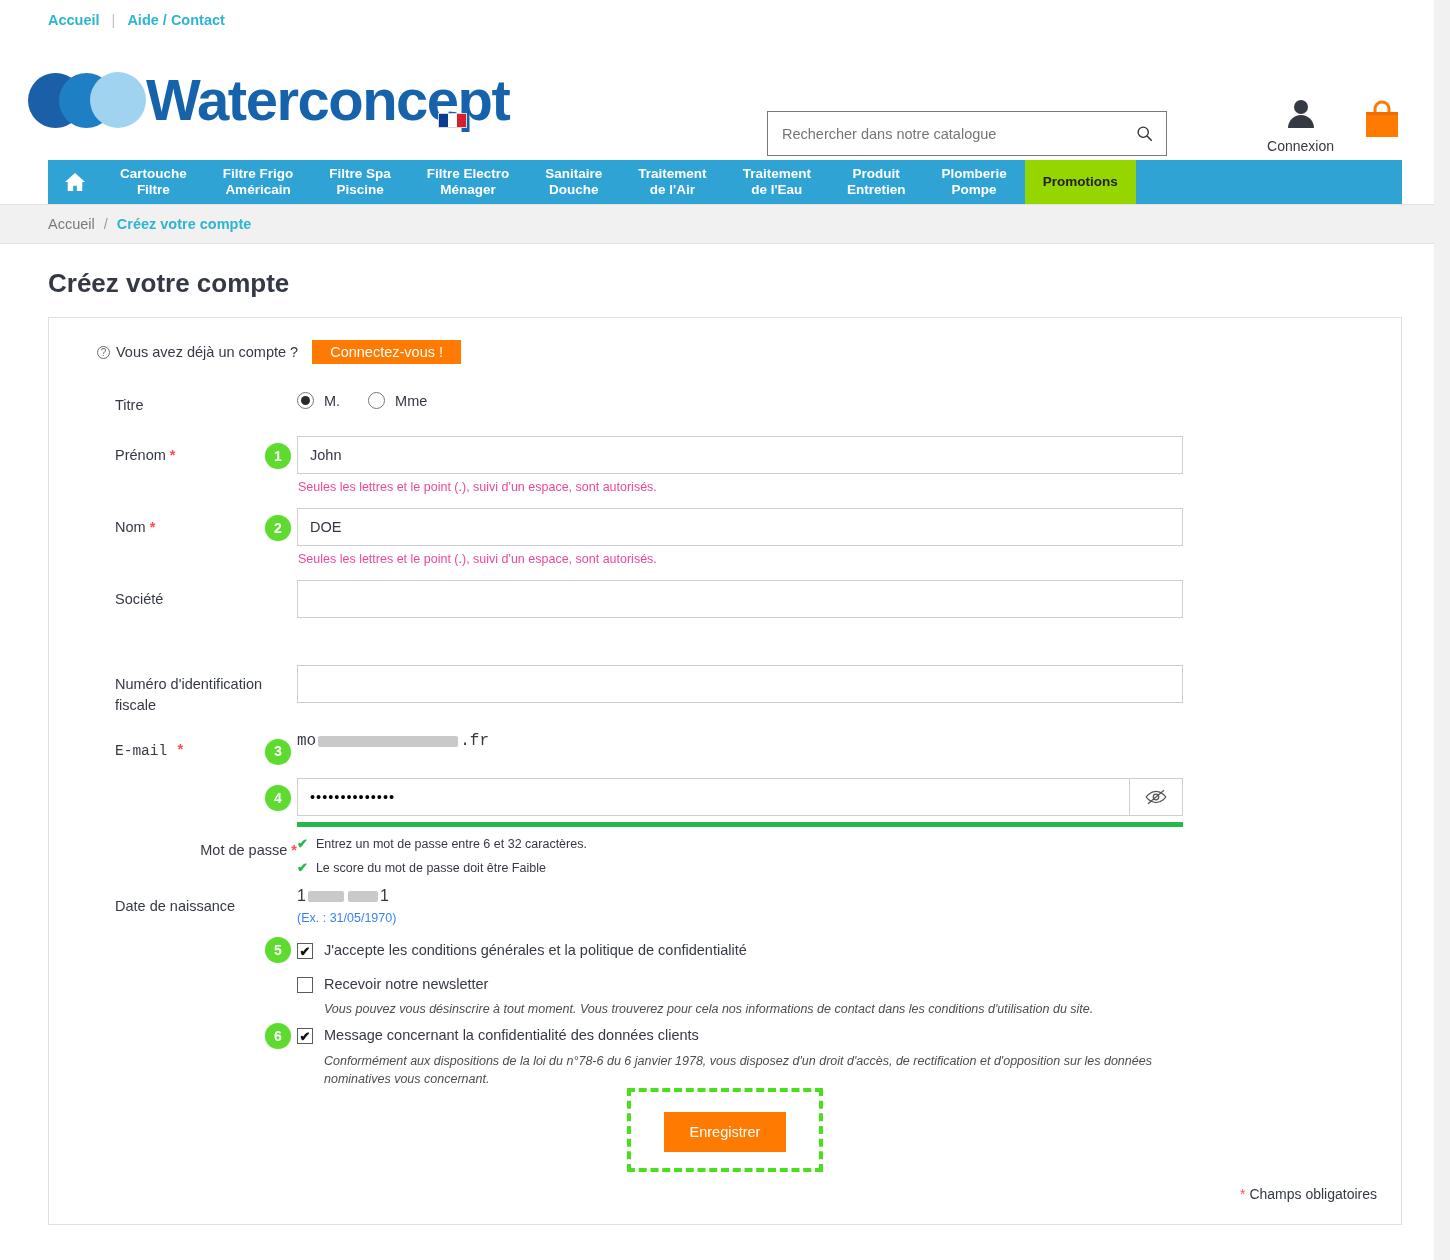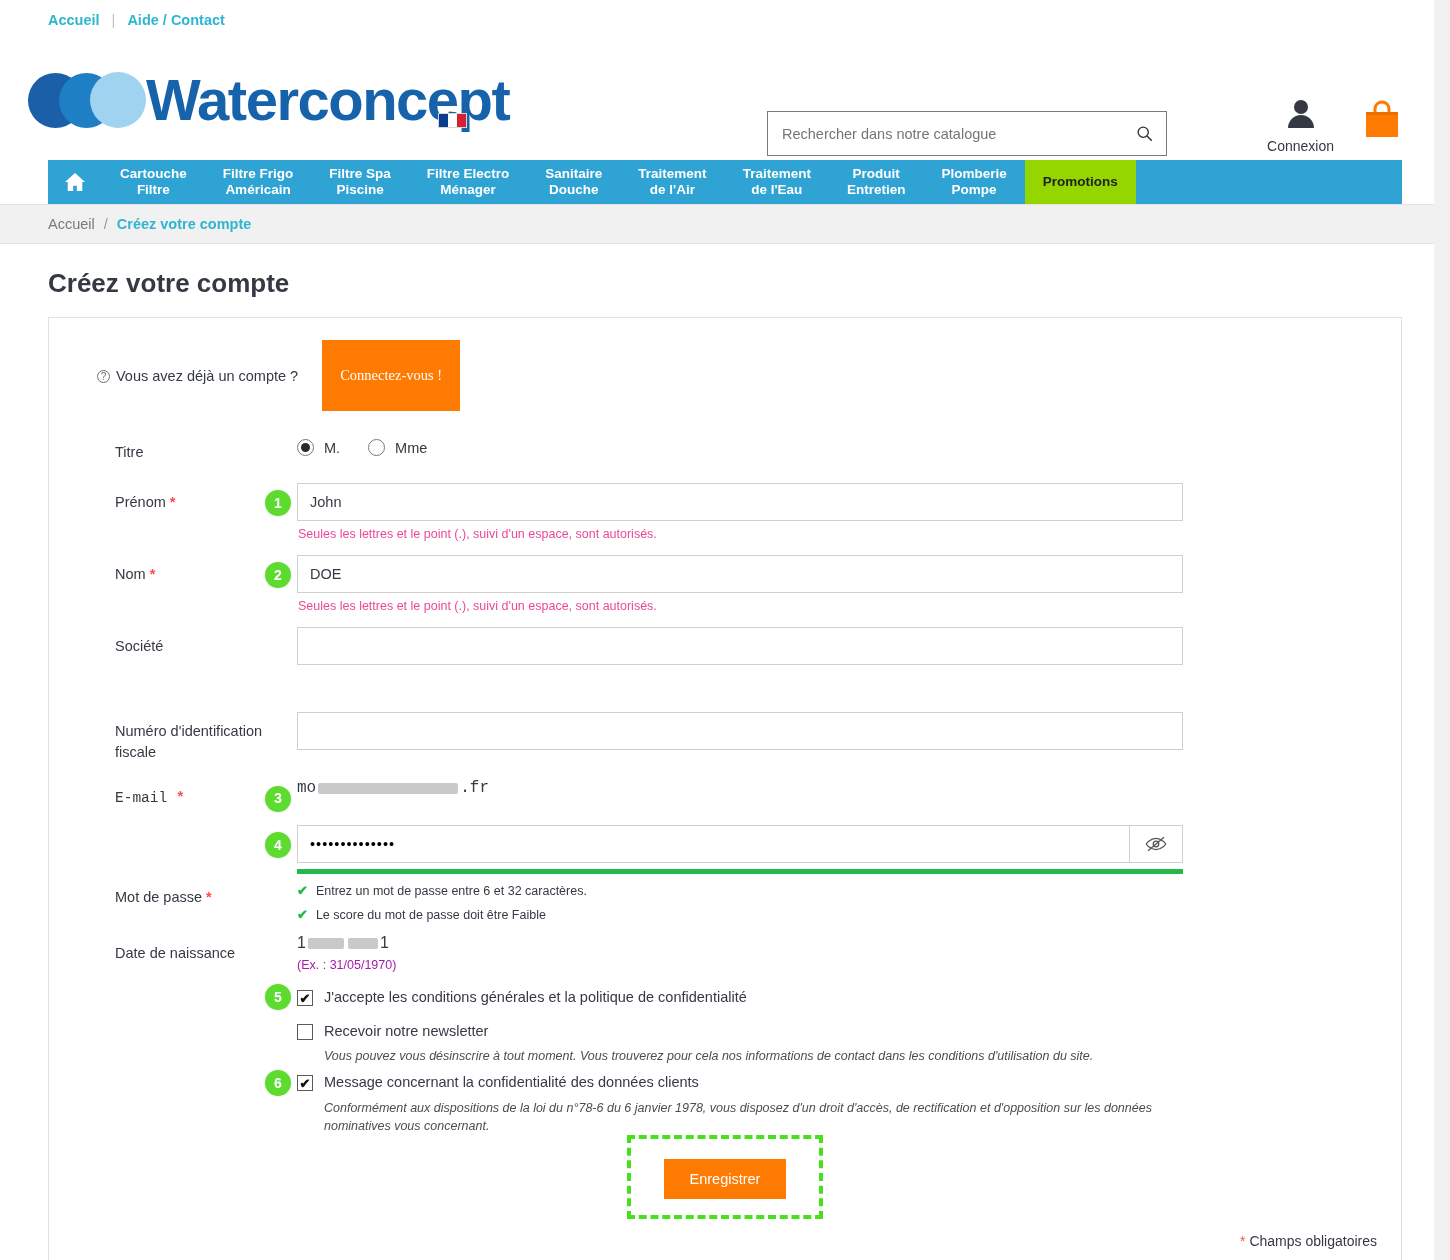--- a/index.html
+++ b/index.html
@@ -172,33 +172,33 @@
     color: #353943;
     padding-top: 9px;
     line-height: 1.45;
   }
   .req { color: #ff4c4c; font-weight: bold; }
   .field { flex: 1; position: relative; }
 
   .already {
     display: flex;
     align-items: center;
-    gap: 24px;
+    gap: 14px;
     padding: 0 18px 0 48px;
     margin-bottom: 22px;
   }
   .already .txt { font-size: 14.5px; }
   .btn-orange {
     background: #ff7a00;
     color: #fff;
     border: 0;
     font-size: 14.5px;
-    padding: 27px 18px;
-    cursor: pointer;
-    font-family: Liberation Serif, serif;
+    padding: 4px 18px;
+    cursor: pointer;
+    font-family: Liberation Sans, sans-serif;
   }
   .qmark {
     display: inline-block;
     width: 13px; height: 13px;
     border: 1px solid #6d6d6d;
     border-radius: 50%;
     font-size: 10px;
     line-height: 11px;
     text-align: center;
     color: #6d6d6d;
@@ -228,21 +228,21 @@
     color: #353943;
     outline: none;
     font-family: "Liberation Sans", sans-serif;
     background: #fff;
   }
   .hint {
     font-size: 12.5px;
     color: #ec4899;
     margin: 6px 0 0 1px;
   }
-  .ex-hint { font-size: 12.5px; color: #a21caf; margin-top: 6px; }
+  .ex-hint { font-size: 12.5px; color: #3b82f6; margin-top: 6px; }
 
   .pw-wrap { display: flex; width: 886px; }
   .pw-wrap input {
     flex: 1; height: 38px; border: 1px solid #cfcfcf; border-right: 0;
     padding: 0 12px; font-size: 14.5px; letter-spacing: 1px; outline: none;
     font-family: "Liberation Sans", sans-serif;
   }
   .pw-eye {
     width: 54px; height: 38px;
     border: 1px solid #cfcfcf;
@@ -484,21 +484,21 @@
         <div class="marker" style="left:-32px; top:7px;">3</div>
         <div class="txt-input" style="display:flex; align-items:center; color:#353943;">
           <span>mo</span>
           <span class="redact" style="width:140px; margin:0 2px;"></span>
           <span>.fr</span>
         </div>
       </div>
     </div>
 
     <div class="row" style="margin-bottom:12px;">
-      <div class="label" style="padding-left:48px; padding-top:62px;">
+      <div class="label" style="padding-left:48px; padding-top:62px;text-align:right;">
         <span>Mot de passe</span> <span class="req">*</span>
       </div>
       <div class="field">
         <div class="marker" style="left:-32px; top:7px;">4</div>
         <div class="pw-wrap">
           <input type="text" value="••••••••••••••" style="">
           <div class="pw-eye">
             <svg width="22" height="16" viewBox="0 0 24 18">
               <path d="M1 9s4-6.2 11-6.2S23 9 23 9s-4 6.2-11 6.2S1 9 1 9z" fill="none" stroke="#555" stroke-width="1.4"></path>
               <circle cx="12" cy="9" r="3.1" fill="none" stroke="#555" stroke-width="1.4"></circle>

